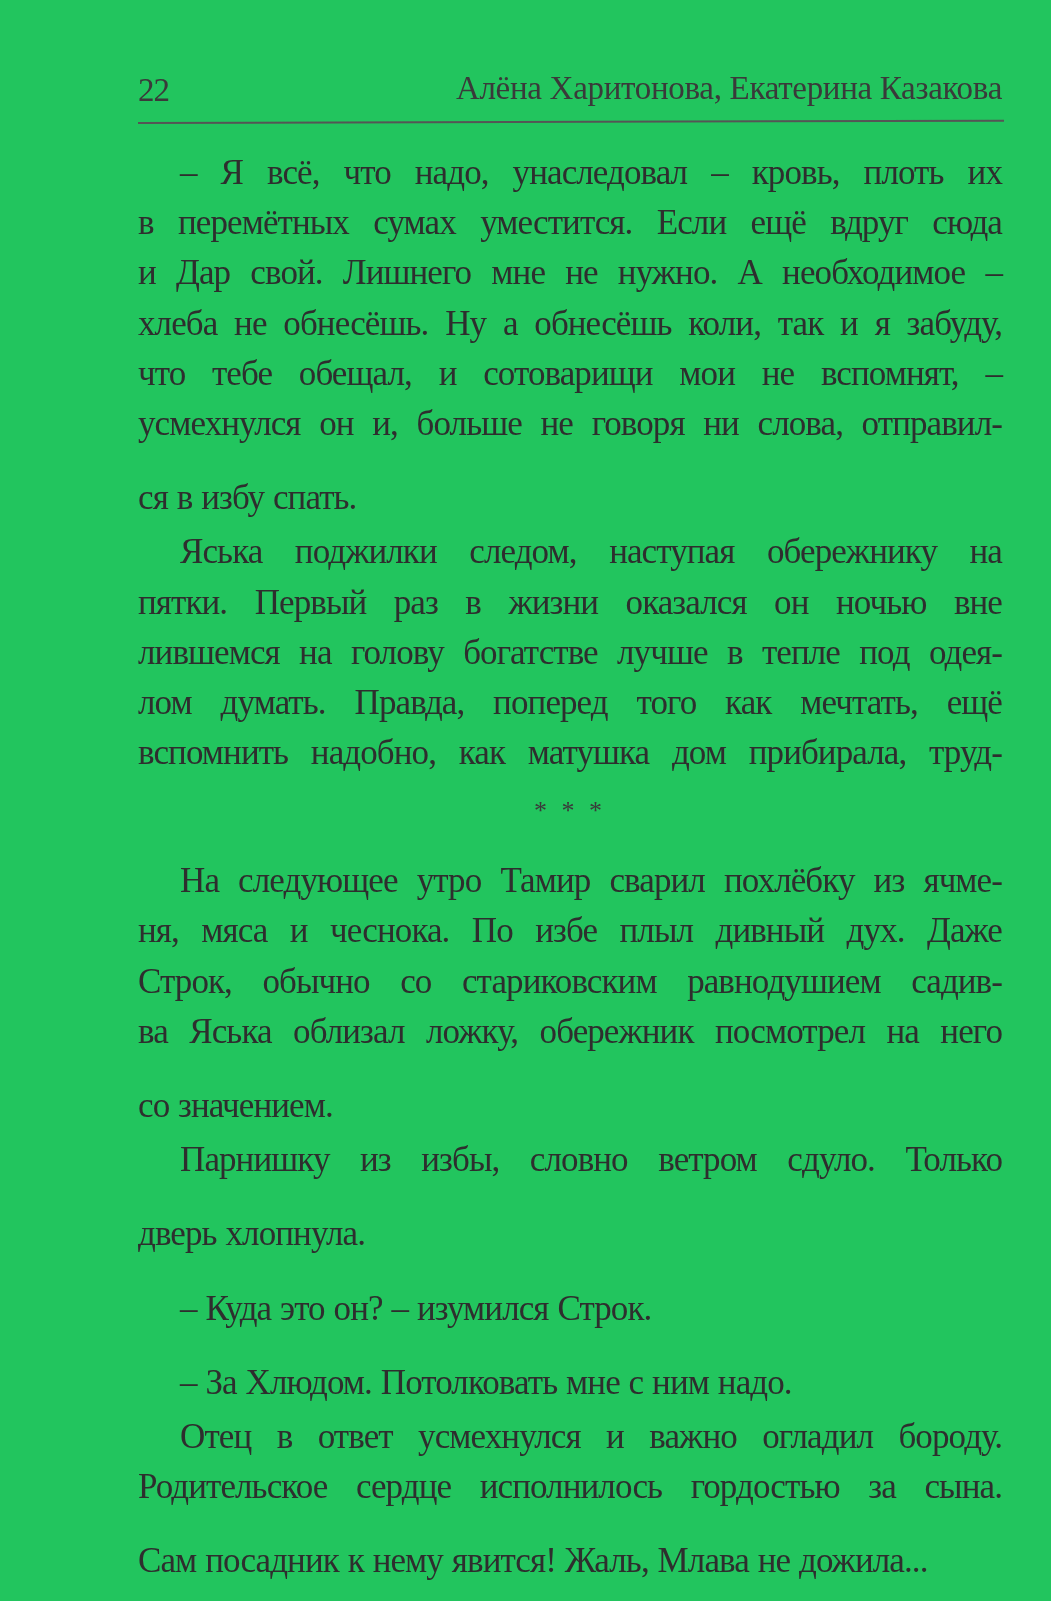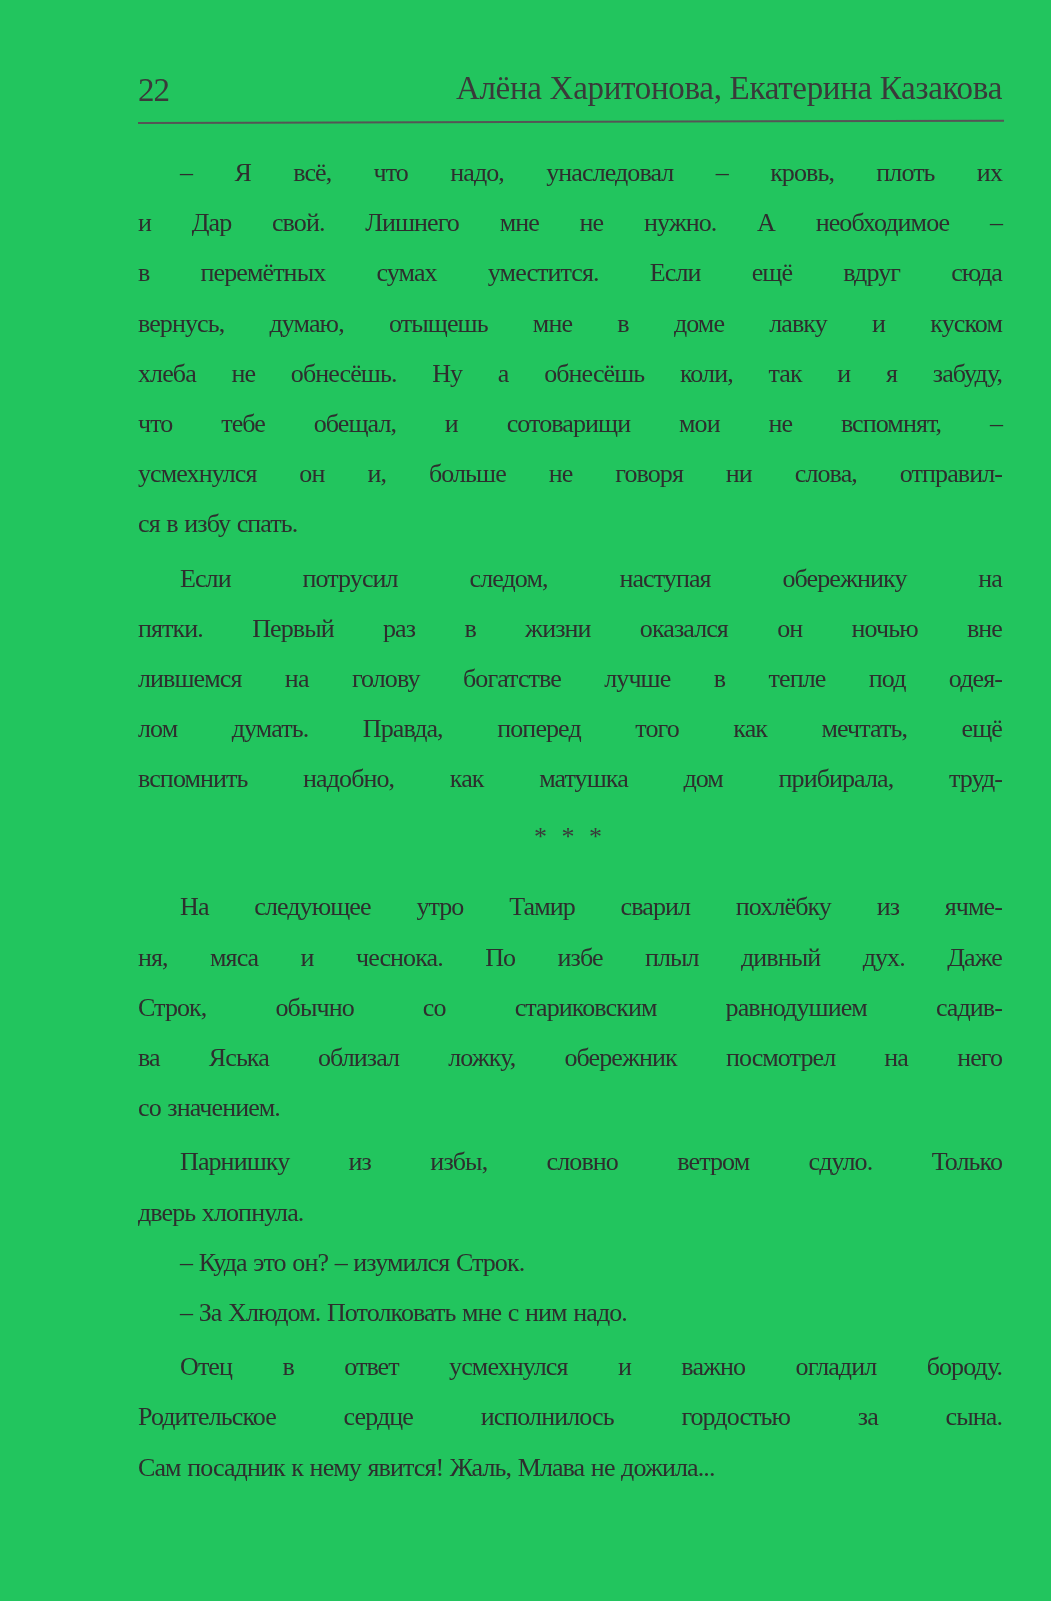--- a/index.html
+++ b/index.html
@@ -68,31 +68,32 @@
       transform-origin: left center;
     }
     .body-text {
       position: absolute;
       left: 138px;
       top: 148px;
       width: 864px;
     }
     .line {
       display: block;
-      font-size: 26px;
+      font-size: 35px;
       line-height: 50.2px;
       height: 50.2px;
       white-space: nowrap;
       text-align: justify;
       text-align-last: justify;
       letter-spacing: -0.9px;
       word-spacing: 1px;
     }
     .line.last {
       text-align-last: left;
+      margin-top: 24px;
     }
     .line.indent {
       padding-left: 42px;
     }
     .gap {
       display: block;
       height: 4px;
     }
     .separator {
       display: block;
@@ -114,32 +115,31 @@
   <div class="running-head">
     <span class="page-number">22</span>
     <span class="running-title">Алёна Харитонова, Екатерина Казакова</span>
   </div>
   <div class="head-rule"></div>
 
   <div class="body-text">
 
     <div>
       <span class="line indent">– Я всё, что надо, унаследовал – кровь, плоть их</span>
+      <span class="line">в перемётных сумах уместится. Если ещё вдруг сюда</span>
       <span class="line">и Дар свой. Лишнего мне не нужно. А необходимое –</span>
-      <span class="line">в перемётных сумах уместится. Если ещё вдруг сюда</span>
-      <span class="line">вернусь, думаю, отыщешь мне в доме лавку и куском</span>
       <span class="line">хлеба не обнесёшь. Ну а обнесёшь коли, так и я забуду,</span>
       <span class="line">что тебе обещал, и сотоварищи мои не вспомнят, –</span>
       <span class="line">усмехнулся он и, больше не говоря ни слова, отправил-</span>
       <span class="line last">ся в избу спать.</span>
     </div>
     <span class="gap"></span>
 
     <div>
-      <span class="line indent">Если потрусил следом, наступая обережнику на</span>
+      <span class="line indent">Яська поджилки следом, наступая обережнику на</span>
       <span class="line">пятки. Первый раз в жизни оказался он ночью вне</span>
       <span class="line">лившемся на голову богатстве лучше в тепле под одея-</span>
       <span class="line">лом думать. Правда, поперед того как мечтать, ещё</span>
       <span class="line">вспомнить надобно, как матушка дом прибирала, труд-</span>
     </div>
 
     <span class="separator">* * *</span>
 
     <div>
       <span class="line indent">На следующее утро Тамир сварил похлёбку из ячме-</span>

